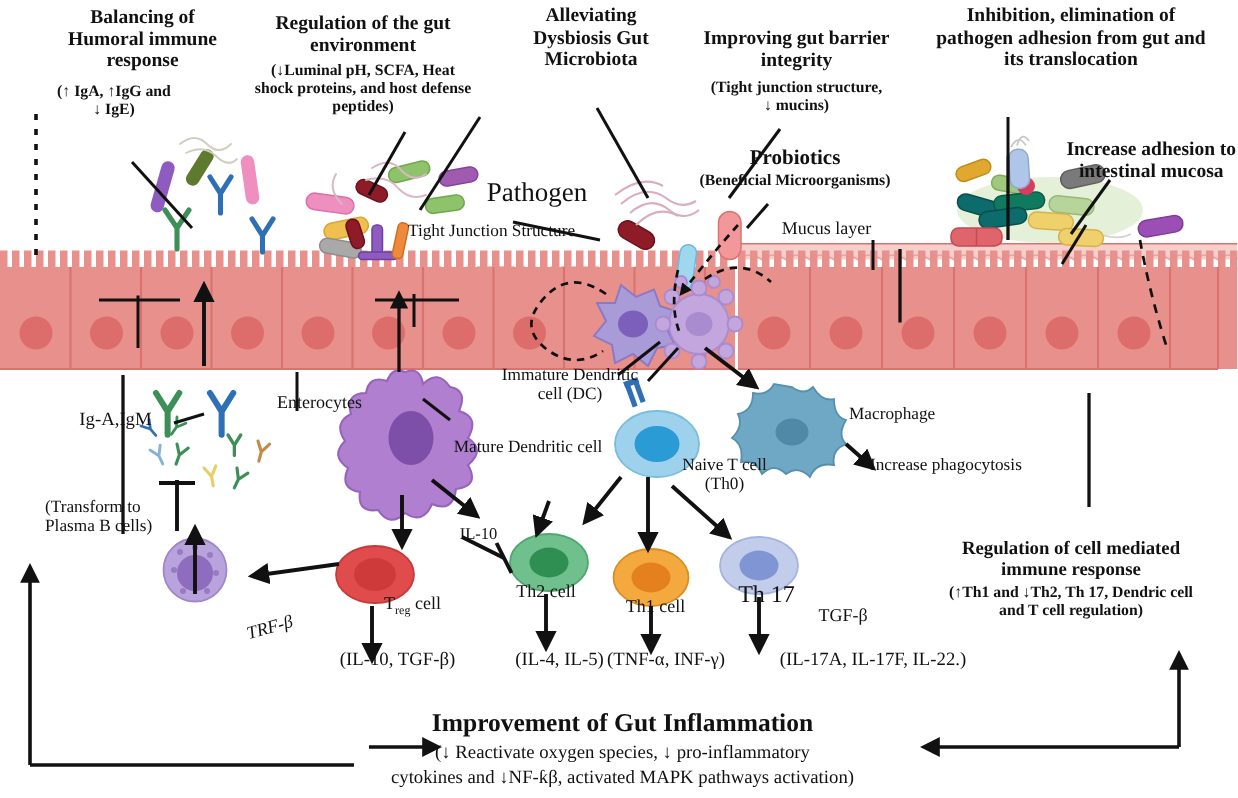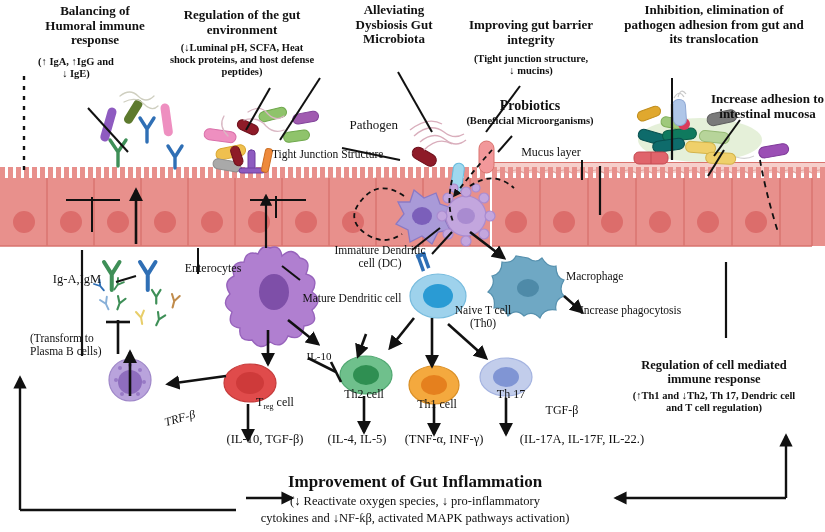--- a/index.html
+++ b/index.html
@@ -551,21 +551,21 @@
 intestinal mucosa</span>
 </div>
 
 <div class="lbl t-head" style="left:470px;top:98px;width:120px;font-size:14px;">
   <span>Probiotics</span>
 </div>
 <div class="lbl sub" style="left:440px;top:115px;width:180px;">
   <span>(Beneficial Microorganisms)</span>
 </div>
 
-<div class="lbl" style="left:318px;top:118px;width:80px;font-size:13px;text-align:right;">
+<div class="lbl" style="left:318px;top:118px;width:80px;font-size:18px;">
   <span>Pathogen</span>
 </div>
 
 <div class="lbl" style="left:272px;top:148px;width:130px;font-size:11.5px;text-align:left;">
   <span>Tight Junction Structure</span>
 </div>
 
 <div class="lbl" style="left:506px;top:146px;width:90px;font-size:12px;">
   <span>Mucus layer</span>
 </div>
@@ -618,28 +618,28 @@
 
 <div class="lbl" style="left:242px;top:396px;width:66px;font-size:12px;">
   T<sub style="font-size:8px;">reg</sub> cell
 </div>
 <div class="lbl" style="left:330px;top:388px;width:68px;font-size:12px;">
   <span>Th2 cell</span>
 </div>
 <div class="lbl" style="left:404px;top:398px;width:66px;font-size:12px;">
   <span>Th1 cell</span>
 </div>
-<div class="lbl" style="left:480px;top:388px;width:62px;font-size:12px;">
+<div class="lbl" style="left:480px;top:388px;width:62px;font-size:16px;">
   <span>Th 17</span>
 </div>
 
 <div class="lbl" style="left:200px;top:432px;width:130px;font-size:12.5px;">
   <span>(IL-10, TGF-β)</span>
 </div>
-<div class="lbl" style="left:298px;top:432px;width:118px;font-size:12.5px;">
+<div class="lbl" style="left:314px;top:432px;width:118px;font-size:12.5px;">
   <span>(IL-4, IL-5)</span>
 </div>
 <div class="lbl" style="left:382px;top:432px;width:124px;font-size:12.5px;">
   <span>(TNF-α, INF-γ)</span>
 </div>
 <div class="lbl" style="left:498px;top:432px;width:168px;font-size:12.5px;">
   <span>(IL-17A, IL-17F, IL-22.)</span>
 </div>
 
 <div class="lbl t-head" style="left:614px;top:358px;width:200px;font-size:12.5px;">

